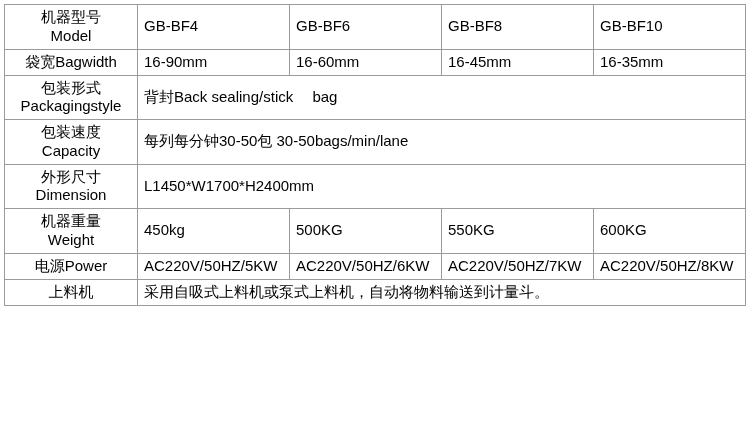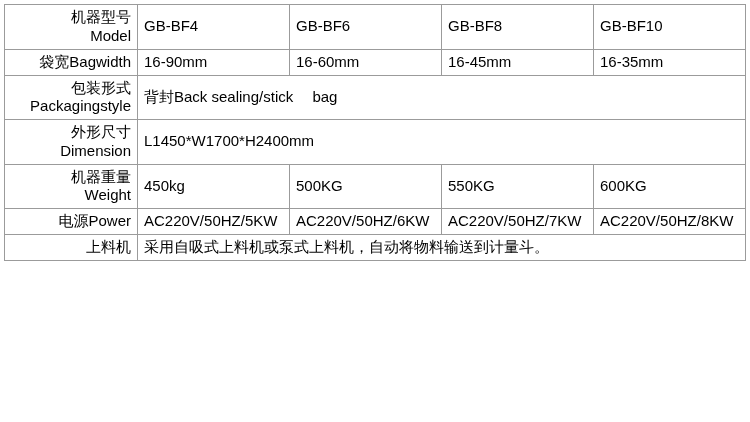--- a/index.html
+++ b/index.html
@@ -22,21 +22,21 @@
   }
   .spec-table td {
     border: 1px solid #9b9b9b;
     font-size: 15px;
     line-height: 1.25;
     padding: 3px 6px;
     vertical-align: middle;
     background: #ffffff;
   }
   td.label {
-    text-align: right;
+    text-align: center;
     width: 133px;
     padding-left: 6px;
   }
   td.val {
   }
   .label-cn, .label-en {
     display: block;
     white-space: nowrap;
   }
   .row-h-1 { height: 44px; }
@@ -80,20 +80,27 @@
 
 
     <tr class="row-h-3">
       <td class="label">
         <span class="label-cn">包装形式</span>
         <span class="label-en">Packagingstyle</span>
       </td>
       <td class="val" colspan="4">背封Back sealing/stick 　bag</td>
     </tr>
 
+    <tr class="row-h-3">
+      <td class="label">
+        <span class="label-cn">包装速度</span>
+        <span class="label-en">Capacity</span>
+      </td>
+      <td class="val" colspan="4">每列每分钟30-50包 30-50bags/min/lane</td>
+    </tr>
 
     <tr class="row-h-3">
       <td class="label">
         <span class="label-cn">外形尺寸</span>
         <span class="label-en">Dimension</span>
       </td>
       <td class="val" colspan="4">L1450*W1700*H2400mm</td>
     </tr>
 
     <tr class="row-h-3">

